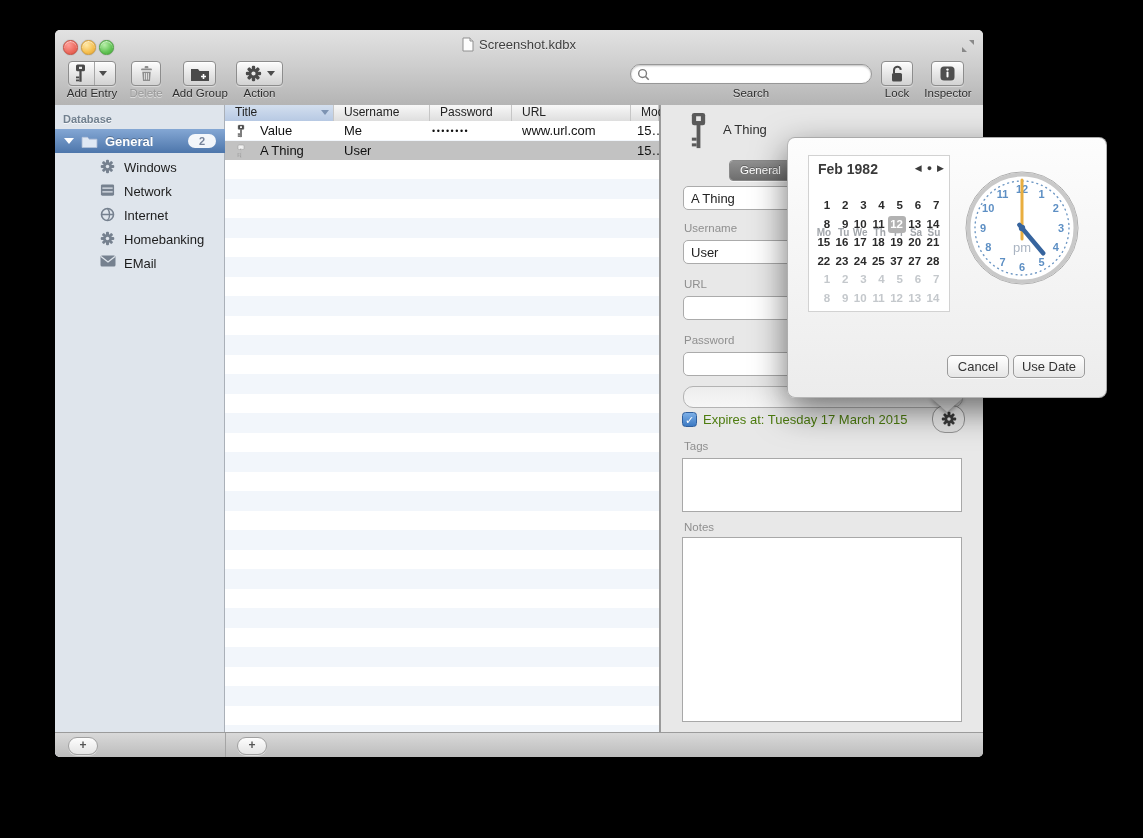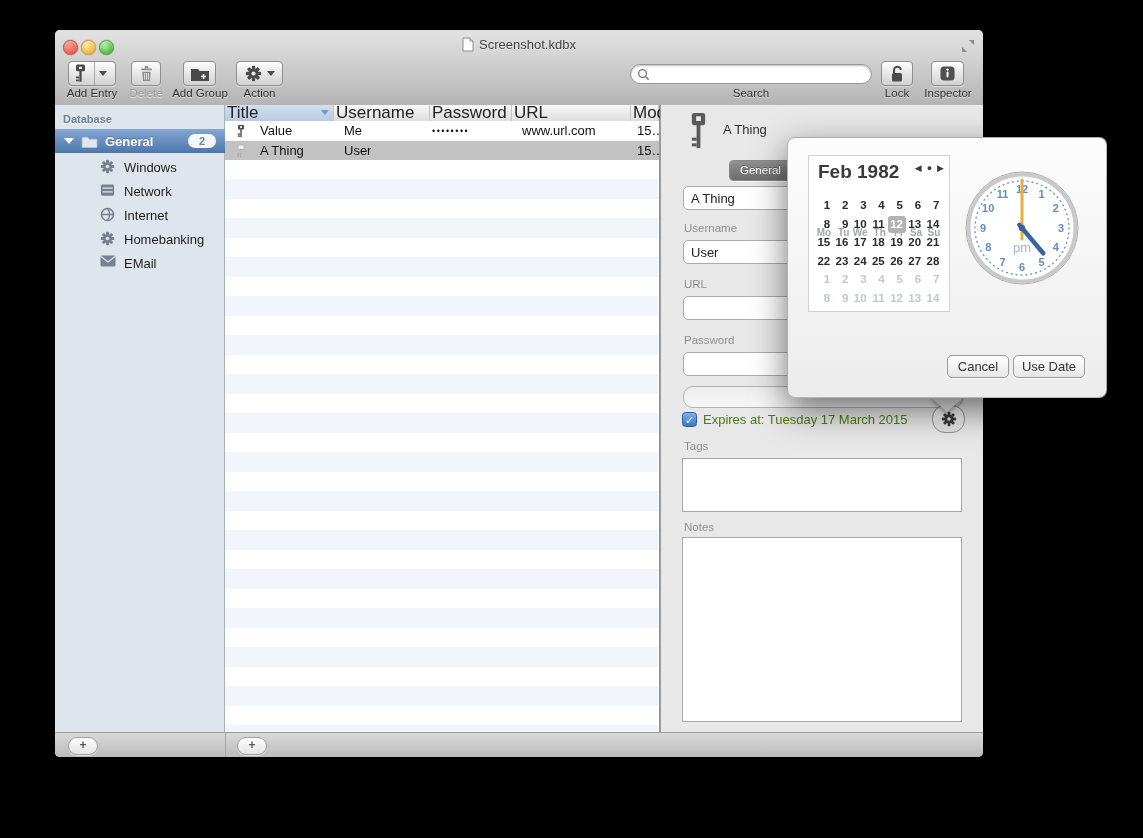--- a/index.html
+++ b/index.html
@@ -39,21 +39,21 @@
   #group-row .disc{margin-left:9px;width:0;height:0;border-left:5px solid transparent;border-right:5px solid transparent;border-top:6px solid #fff;}
   #group-badge{margin-left:auto;margin-right:9px;min-width:20px;height:14px;border-radius:8px;background:rgba(255,255,255,.92);
                color:#76839a;font-size:11px;font-weight:bold;text-align:center;line-height:14px;padding:0 4px;text-shadow:none;}
   #side-items{left:0;top:50px;width:170px;}
   .side-item{height:24px;display:flex;align-items:center;font-size:13px;color:#1c1c1c;}
   .side-item .sicon{width:16px;height:16px;margin-left:45px;margin-right:8px;display:inline-flex;}
   
   #list{left:170px;top:75px;width:435px;height:627px;background:#fff;border-right:1px solid #989898;box-sizing:border-box;}
   #list-header{left:0;top:0;width:434px;height:16px;background:linear-gradient(180deg,#f8f8f8,#dedede);
                border-bottom:1px solid #b9b9b9;display:flex;}
-  .hcell{height:16px;line-height:15px;font-size:17px;color:#222;padding-left:2px;box-sizing:border-box;
+  .hcell{height:16px;line-height:15px;font-size:12px;color:#222;padding-left:10px;box-sizing:border-box;
          border-right:1px solid #c6c6c6;position:relative;}
   .hcell.sorted{background:linear-gradient(180deg,#d3dfef,#b7c9e3);}
   .sort-tri{position:absolute;right:4px;top:5px;width:0;height:0;border-left:4px solid transparent;border-right:4px solid transparent;border-top:5px solid #7d93b2;}
   #list-body{left:0;top:16px;width:434px;height:611px;
              background:repeating-linear-gradient(180deg,#ffffff 0px,#ffffff 19.5px,#f2f6fb 19.5px,#f2f6fb 39px);}
   .trow{position:absolute;left:0;width:434px;height:19.5px;font-size:13px;color:#111;}
   .trow.selected{background:#c2c2c2;}
   .tcell{position:absolute;top:0;height:19.5px;line-height:19.5px;overflow:hidden;white-space:nowrap;}
   .rowkey{position:absolute;left:11px;top:3px;}
   .pwdots{font-size:9px;letter-spacing:1.5px;line-height:21px;}
@@ -86,21 +86,21 @@
            text-align:center;line-height:14px;box-shadow:0 1px 0 rgba(255,255,255,.5);}
   
   #popover{left:787px;top:137px;width:320px;height:276px;z-index:40;}
   #pop-body{position:absolute;left:0;top:0;width:320px;height:261px;border-radius:8px;
             background:linear-gradient(180deg,#fdfdfd,#ececec);border:1px solid rgba(0,0,0,.28);
             box-shadow:0 12px 34px rgba(0,0,0,.55);box-sizing:border-box;}
   #pop-arrow{position:absolute;left:143px;top:260px;width:0;height:0;
              border-left:17px solid transparent;border-right:17px solid transparent;border-top:15px solid #ededed;
              filter:drop-shadow(0 2px 2px rgba(0,0,0,.35));}
   #cal{position:absolute;left:20px;top:17px;width:142px;height:157px;background:#fff;border:1px solid #d2d2d2;box-sizing:border-box;}
-  #cal-title{position:absolute;left:9px;top:5px;font-size:19px;font-weight:bold;color:#3a3a3a;}
+  #cal-title{position:absolute;left:9px;top:5px;font-size:14px;font-weight:bold;color:#3a3a3a;}
   #cal-nav{position:absolute;right:5px;top:7px;font-size:9px;color:#3c3c3c;display:flex;gap:5px;}
   #cal-weekdays{position:absolute;left:6px;top:26px;display:flex;}
   #cal-weekdays span{width:18.2px;text-align:right;padding-right:2px;font-size:10px;font-weight:bold;color:#a2a6ab;box-sizing:border-box;margin-top:45px;}
   #cal-grid{position:absolute;left:6px;top:41px;}
   .cal-row{display:flex;height:18.6px;}
   .cal-cell{width:18.2px;height:17px;line-height:17px;text-align:right;padding-right:3px;font-size:11.5px;
             font-weight:600;color:#2b2b2b;box-sizing:border-box;border-radius:3px;}
   .cal-cell.dim{color:#c4c8cc;}
   .cal-cell.sel{background:#b2b2b2;color:#fff;}
   #clock-svg{position:absolute;left:172px;top:28px;}
@@ -436,21 +436,21 @@
               <span class="cal-cell">18</span>
               <span class="cal-cell">19</span>
               <span class="cal-cell">20</span>
               <span class="cal-cell">21</span>
             </div>
             <div class="cal-row">
               <span class="cal-cell">22</span>
               <span class="cal-cell">23</span>
               <span class="cal-cell">24</span>
               <span class="cal-cell">25</span>
-              <span class="cal-cell">26</span>
+              <span class="cal-cell">37</span>
               <span class="cal-cell">27</span>
               <span class="cal-cell">28</span>
             </div>
             <div class="cal-row">
               <span class="cal-cell dim">1</span>
               <span class="cal-cell dim">2</span>
               <span class="cal-cell dim">3</span>
               <span class="cal-cell dim">4</span>
               <span class="cal-cell dim">5</span>
               <span class="cal-cell dim">6</span>

